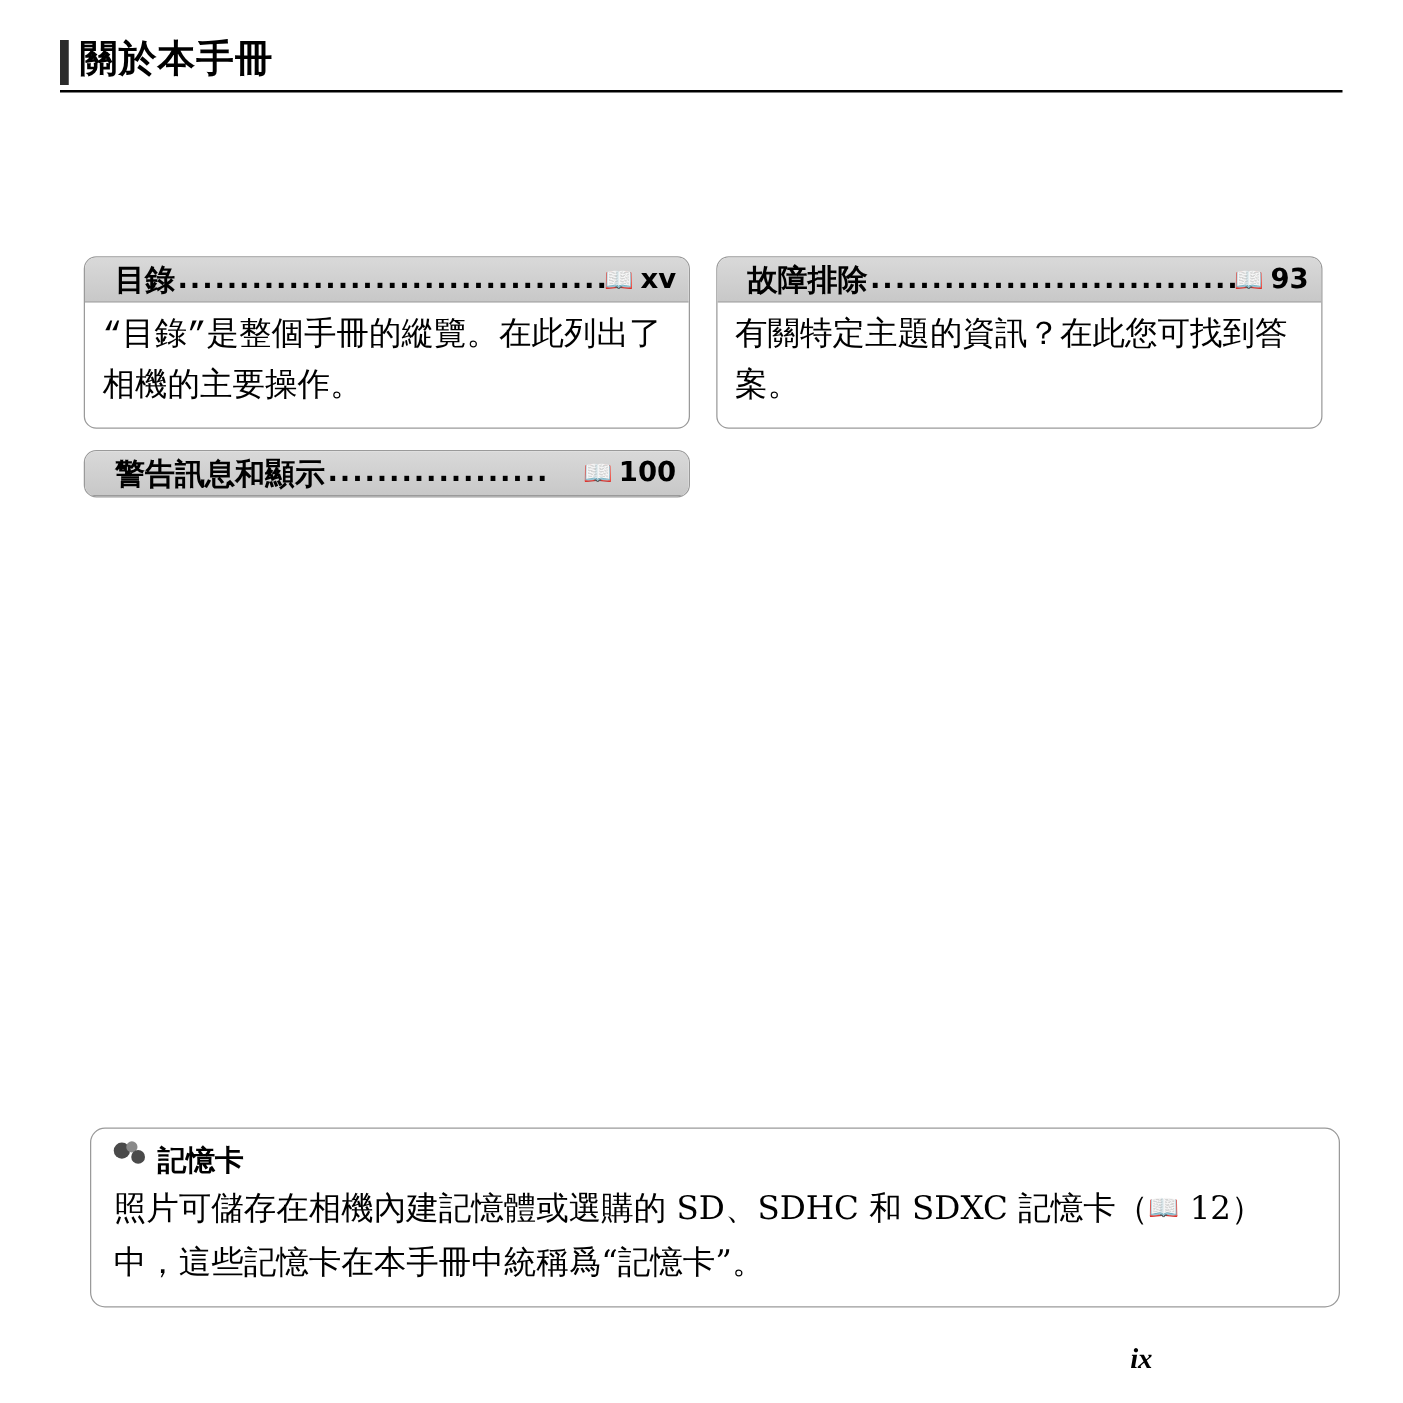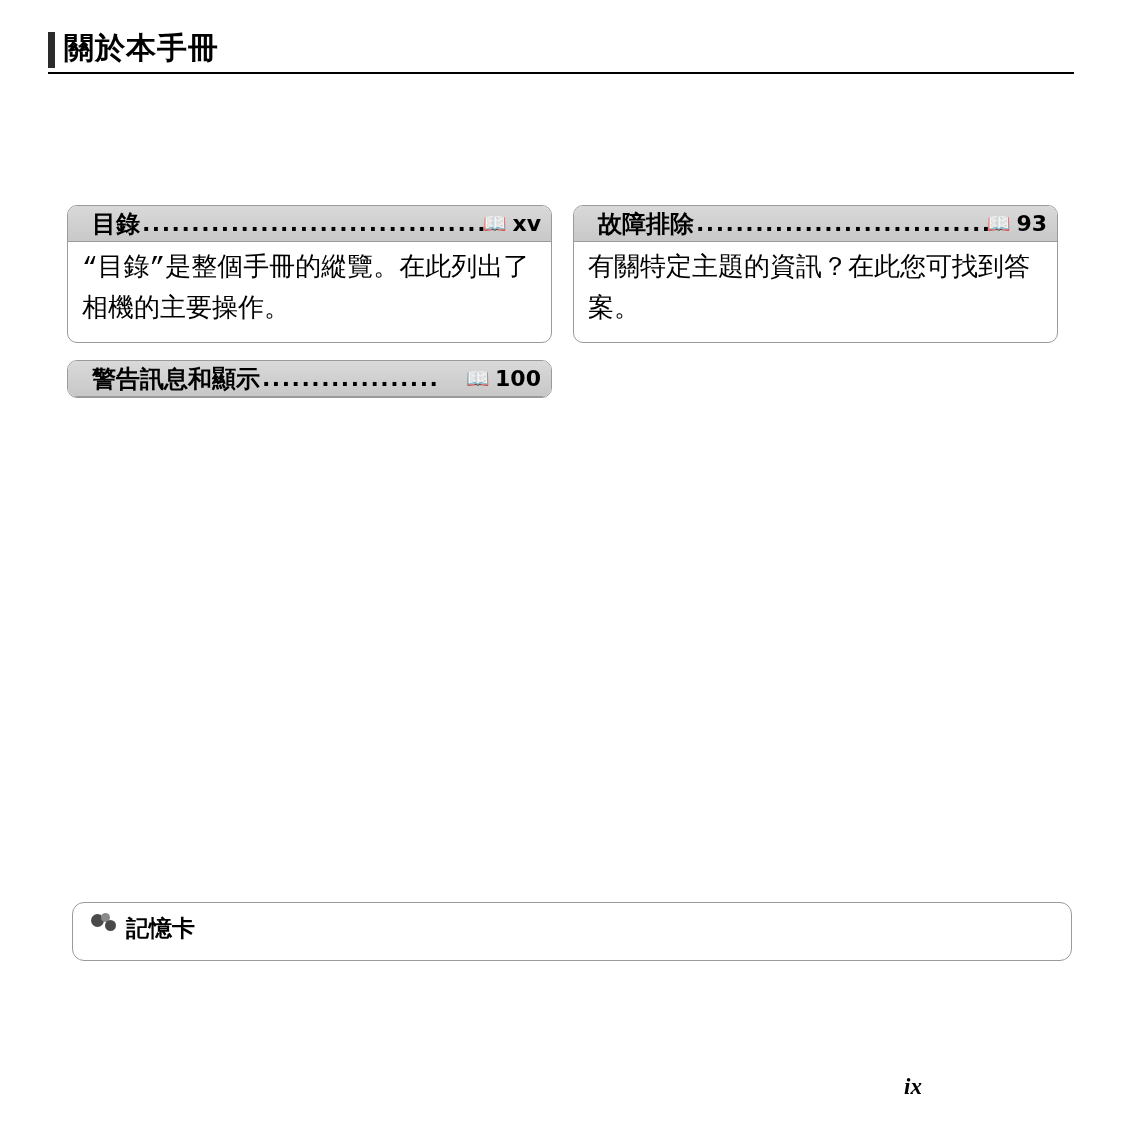--- a/index.html
+++ b/index.html
@@ -232,17 +232,20 @@
 
   <div class="notebox">
     <div class="nhdr">
       <span class="kana-icon">
           <i class="a"></i>
           <i class="b"></i>
           <i class="c"></i>
         </span>
       <span>記憶卡</span>
     </div>
+    <div class="nbody">
+      <span>照片可儲存在相機內建記憶體或選購的 SD、SDHC 和 SDXC 記憶卡（</span><span class="bookglyph">📖</span>&nbsp;<span>12</span><span>）中，這些記憶卡在本手冊中統稱爲“記憶卡”。</span>
+    </div>
   </div>
 
   <div class="folio">ix</div>
 
 </div>
 
 </body></html>

